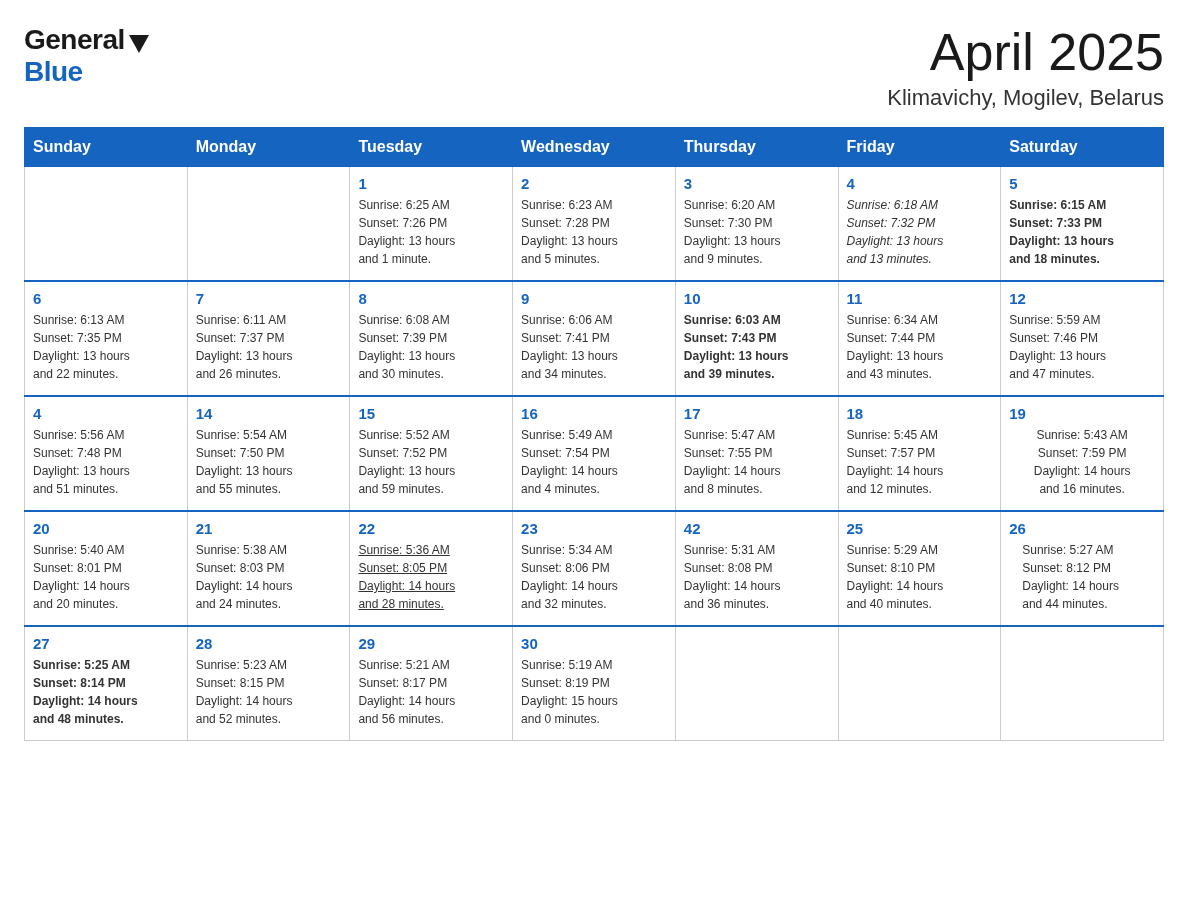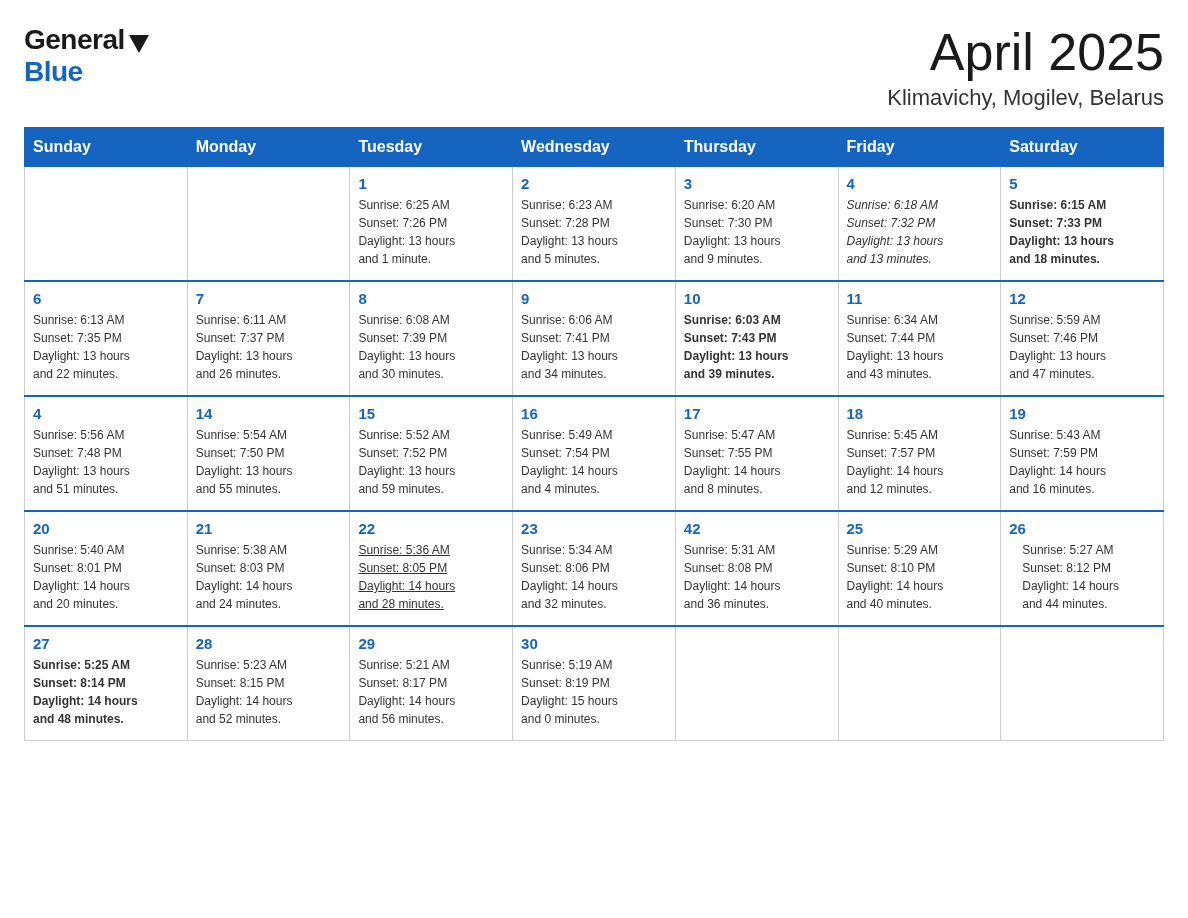--- a/index.html
+++ b/index.html
@@ -250,21 +250,21 @@
         </td>
         <td>
           <span class="day-number">18</span>
           <div class="day-info" style="white-space: pre-line;">Sunrise: 5:45 AM
 Sunset: 7:57 PM
 Daylight: 14 hours
 and 12 minutes.</div>
         </td>
         <td>
           <span class="day-number">19</span>
-          <div class="day-info" style="white-space: pre-line;">Sunrise: 5:43 AM
+          <div class="day-info" style="white-space: pre-line; text-align: center;">Sunrise: 5:43 AM
 Sunset: 7:59 PM
 Daylight: 14 hours
 and 16 minutes.</div>
         </td>
       </tr>
       <tr class="row-separator">
         <td>
           <span class="day-number">20</span>
           <div class="day-info" style="white-space: pre-line;">Sunrise: 5:40 AM
 Sunset: 8:01 PM

